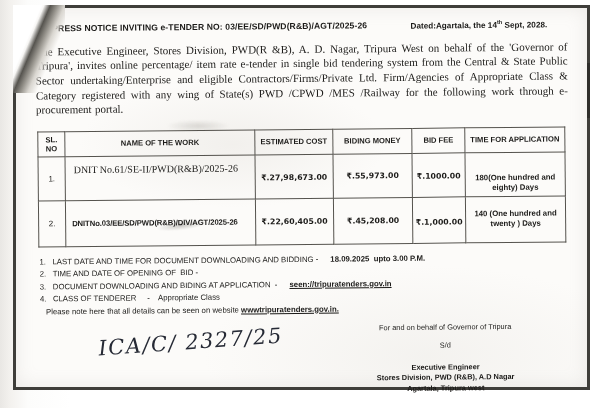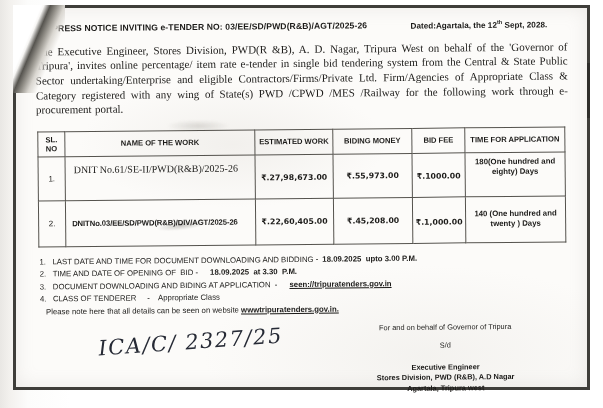--- a/index.html
+++ b/index.html
@@ -60,26 +60,26 @@
   tr.head-row { height:25px; }
   tr.work-row-1 { height:44px; }
   tr.work-row-2 { height:46px; }
   td.sl { font-size:8px; text-align:center; vertical-align:middle; }
   td.name1 { font-family:"Liberation Serif", serif; font-size:10px; vertical-align:top; padding:7px 0 0 8px; }
   td.name2 { font-size:7.7px; font-weight:bold; vertical-align:middle; padding-left:6px; letter-spacing:-0.1px; }
   td.amount { font-family:"DejaVu Sans", sans-serif; font-size:7.8px; font-weight:bold; text-align:center; }
   td.low  { vertical-align:bottom; padding-bottom:16px; }
   td.mid  { vertical-align:middle; }
   td.time-cell { font-size:7.8px; font-weight:bold; text-align:center; padding:0 7px; line-height:10.5px; }
-  td.time-top { vertical-align:top; padding-top:4px; }
+  td.time-top { vertical-align:top; padding-top:20px; }
   .notes { margin-top:10px; margin-left:2px; font-size:7.8px; }
   .note { display:flex; line-height:10.9px; margin-bottom:1.5px; white-space:pre-wrap; }
   .note-num { width:13px; flex:none; }
   .note-value { font-weight:bold; margin-left:12px; }
-  .note-1 .note-value { margin-left:4px; }
+  .note-1 .note-value { margin-left:12px; }
   .note-3 .note-value { text-decoration:underline; }
   .website-note { font-size:7.8px; margin-top:2px; margin-left:8px; }
   .website-link { font-weight:bold; text-decoration:underline;text-align:right; }
   .footer { position:relative; margin-top:10px; height:88px; }
   .handwritten {
     position:absolute; left:60px; top:5px;
     font-family:"DejaVu Serif", serif; font-style:italic;
     font-size:21px; color:#262a35; letter-spacing:1.5px;
     transform:rotate(-3.5deg); white-space:nowrap;
   }
@@ -94,39 +94,39 @@
 
 <div class="page">
   <div class="smudge2"></div>
   <div class="smudge"></div>
   <div class="edge-mark"></div>
 
   <div class="content">
 
     <div class="doc-header">
       <div class="doc-title">PRESS NOTICE INVITING e-TENDER NO: 03/EE/SD/PWD(R&amp;B)/AGT/2025-26</div>
-      <div class="doc-date"><span>Dated:Agartala, the 12</span><sup>th</sup><span> Sept, 2028.</span></div>
+      <div class="doc-date"><span>Dated:Agartala, the 14</span><sup>th</sup><span> Sept, 2028.</span></div>
     </div>
 
     <div class="intro">The Executive Engineer, Stores Division, PWD(R &amp;B), A. D. Nagar, Tripura West on behalf of the 'Governor of Tripura', invites online percentage/ item rate e-tender in single bid tendering system from the Central &amp; State Public Sector undertaking/Enterprise and eligible Contractors/Firms/Private Ltd. Firm/Agencies of Appropriate Class &amp; Category registered with any wing of State(s) PWD /CPWD /MES /Railway for the following work through e-procurement portal.</div>
 
     <table class="tender-table">
       <colgroup>
         <col style="width:27px">
           <col style="width:190px">
           <col style="width:78px">
         <col style="width:79px">
           <col style="width:53px">
           <col style="width:100px">
       </colgroup>
       <tbody>
           <tr class="head-row">
         <th>SL. NO</th>
         <th>NAME OF THE WORK</th>
-        <th>ESTIMATED WORK</th>
+        <th>ESTIMATED COST</th>
         <th>BIDING MONEY</th>
         <th>BID  FEE</th>
         <th>TIME FOR APPLICATION</th>
       </tr>
       <tr class="work-row-1">
         <td class="sl">1.</td>
         <td class="name1">DNIT No.61/SE-II/PWD(R&amp;B)/2025-26</td>
         <td class="amount low">₹.27,98,673.00</td>
         <td class="amount mid">₹.55,973.00</td>
         <td class="amount low">₹.1000.00</td>
@@ -145,21 +145,20 @@
 
     <div class="notes">
       <div class="note note-1">
         <span class="note-num">1.</span>
         <span class="note-label">LAST DATE AND TIME FOR DOCUMENT DOWNLOADING AND BIDDING -</span>
         <span class="note-value">18.09.2025  upto 3.00 P.M.</span>
       </div>
       <div class="note note-2">
         <span class="note-num">2.</span>
         <span class="note-label">TIME AND DATE OF OPENING OF  BID -</span>
-        <span class="note-value">18.09.2025  at 3.30  P.M.</span>
       </div>
       <div class="note note-3">
         <span class="note-num">3.</span>
         <span class="note-label">DOCUMENT DOWNLOADING AND BIDING AT APPLICATION  -</span>
         <span class="note-value">seen://tripuratenders.gov.in</span>
       </div>
       <div class="note note-4">
         <span class="note-num">4.</span>
         <span class="note-label">CLASS OF TENDERER     -    Appropriate Class</span>
         <span class="note-value"></span>

